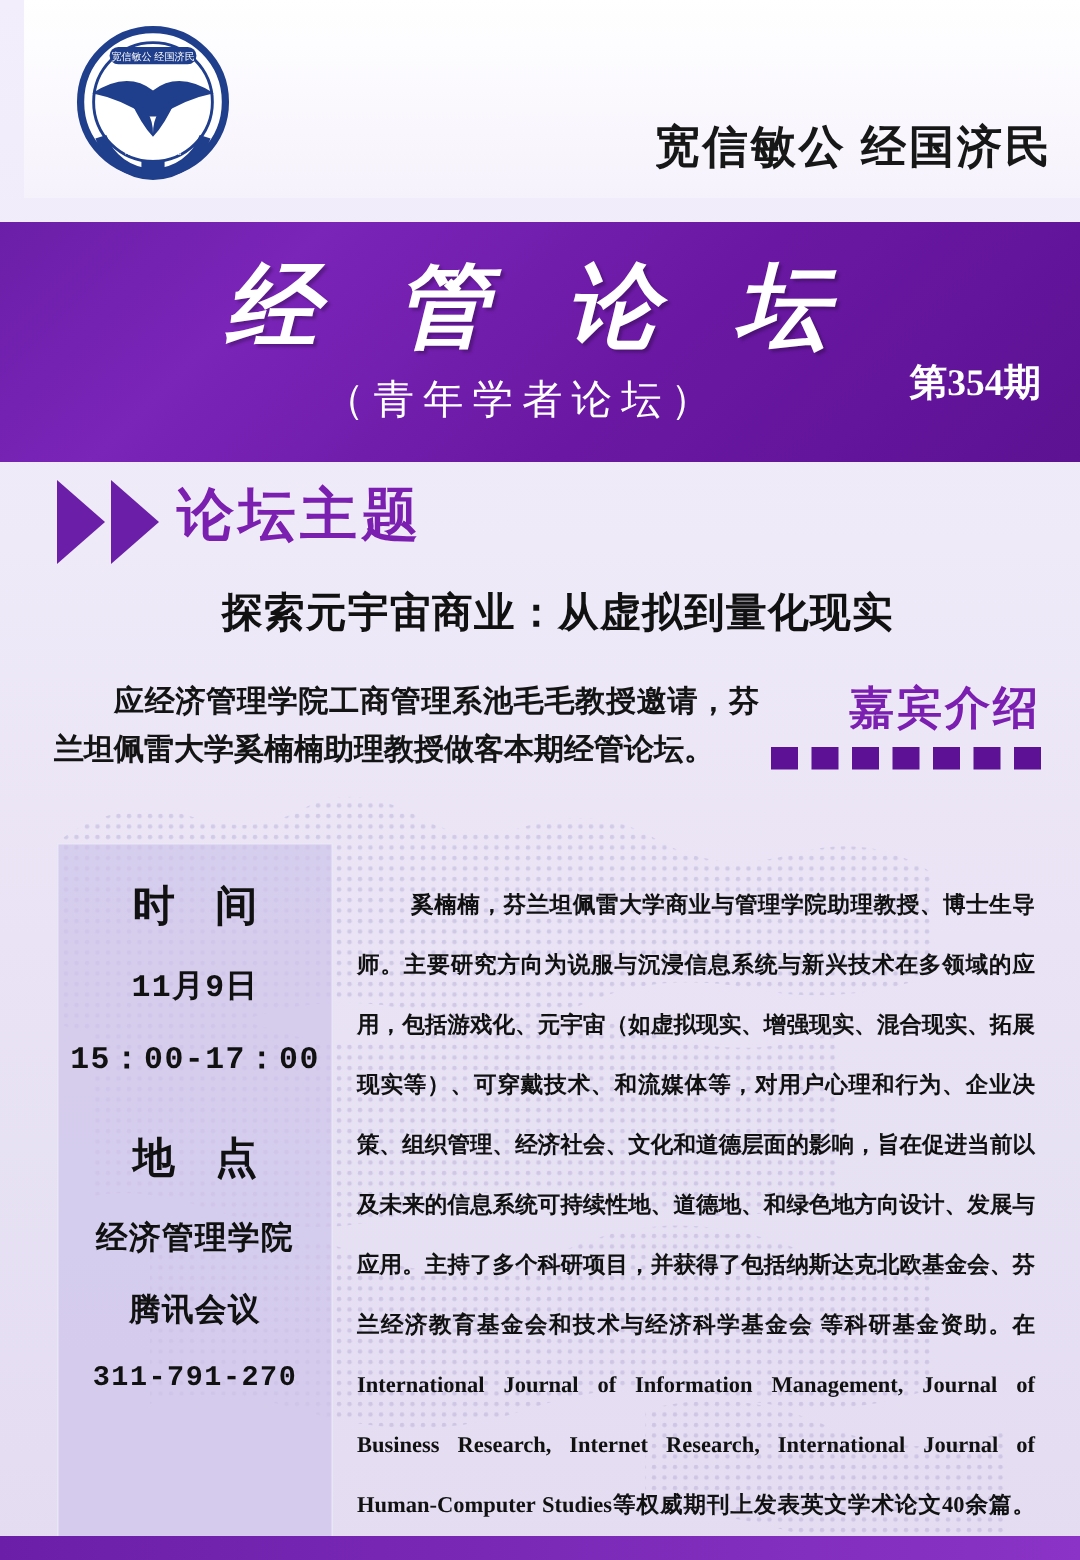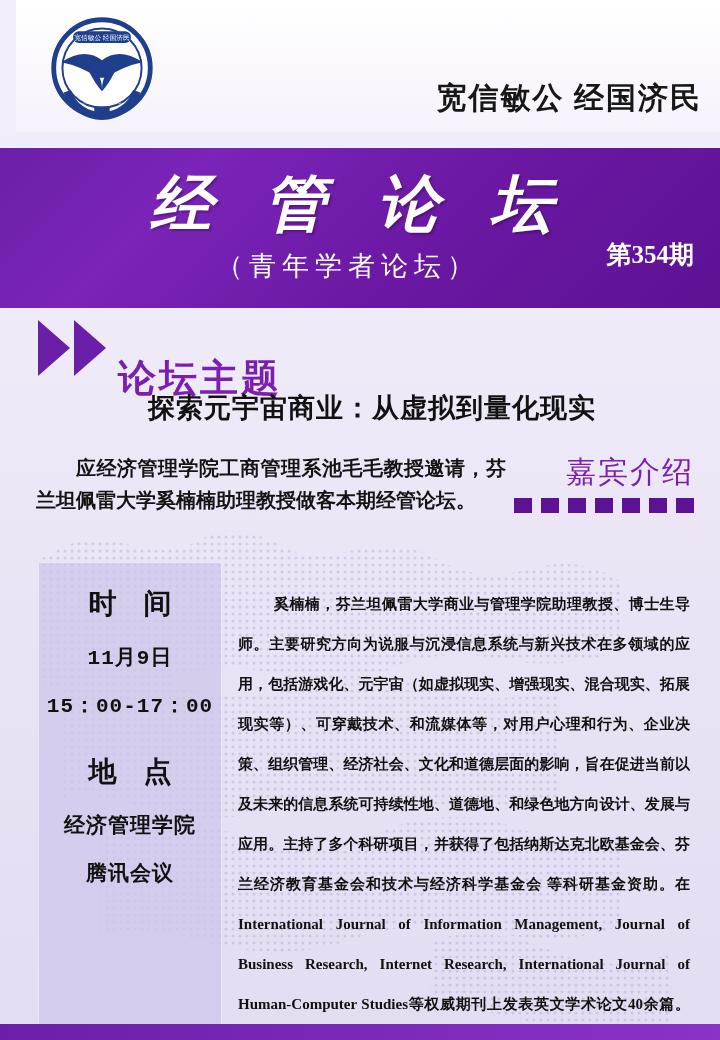--- a/index.html
+++ b/index.html
@@ -109,21 +109,20 @@
   }
   .topic-label {
     position: absolute;
     left: 118px;
     top: 318px;
     font-size: 38px;
     font-weight: bold;
     color: #7b1fb0;
     letter-spacing: 3px;
     white-space: nowrap;
-    margin-top: 35px;
   }
   .topic-title {
     position: absolute;
     left: 148px;
     top: 390px;
     font-size: 27px;
     font-weight: bold;
     color: #111111;
     letter-spacing: 1px;
     white-space: nowrap;
@@ -142,21 +141,21 @@
     text-indent: 40px;
     text-align: justify;
   }
 
   
   .guest-heading {
     position: absolute;
     right: 26px;
     top: 452px;
     font-size: 30px;
-    font-weight: normal;
+    font-weight: bold;
     color: #7b1fb0;
     letter-spacing: 2px;
     white-space: nowrap;
   }
   .guest-blocks {
     position: absolute;
     right: 26px;
     top: 498px;
     width: 180px;
     height: 16px;
@@ -288,18 +287,19 @@
       <i></i>
   </div>
 
   <div class="info-panel">
     <div class="info-h">时 间</div>
     <div class="info-line">11月9日</div>
     <div class="info-line">15：00-17：00</div>
     <div class="info-h second">地 点</div>
     <div class="info-line">经济管理学院</div>
     <div class="info-line">腾讯会议</div>
+    <div class="info-line small">311-791-270</div>
   </div>
 
   <div class="bio">奚楠楠，芬兰坦佩雷大学商业与管理学院助理教授、博士生导师。主要研究方向为说服与沉浸信息系统与新兴技术在多领域的应用，包括游戏化、元宇宙（如虚拟现实、增强现实、混合现实、拓展现实等）、可穿戴技术、和流媒体等，对用户心理和行为、企业决策、组织管理、经济社会、文化和道德层面的影响，旨在促进当前以及未来的信息系统可持续性地、道德地、和绿色地方向设计、发展与应用。主持了多个科研项目，并获得了包括纳斯达克北欧基金会、芬兰经济教育基金会和技术与经济科学基金会 等科研基金资助。在International Journal of Information Management, Journal of Business Research, Internet Research, International Journal of Human-Computer Studies等权威期刊上发表英文学术论文40余篇。担任多个国际知名学术会议分会主席以及多个SCI/SSCI一区、二区国际期刊审稿人。</div>
 
   <div class="bottom-edge"></div>
 </div>
 
 </body></html>

